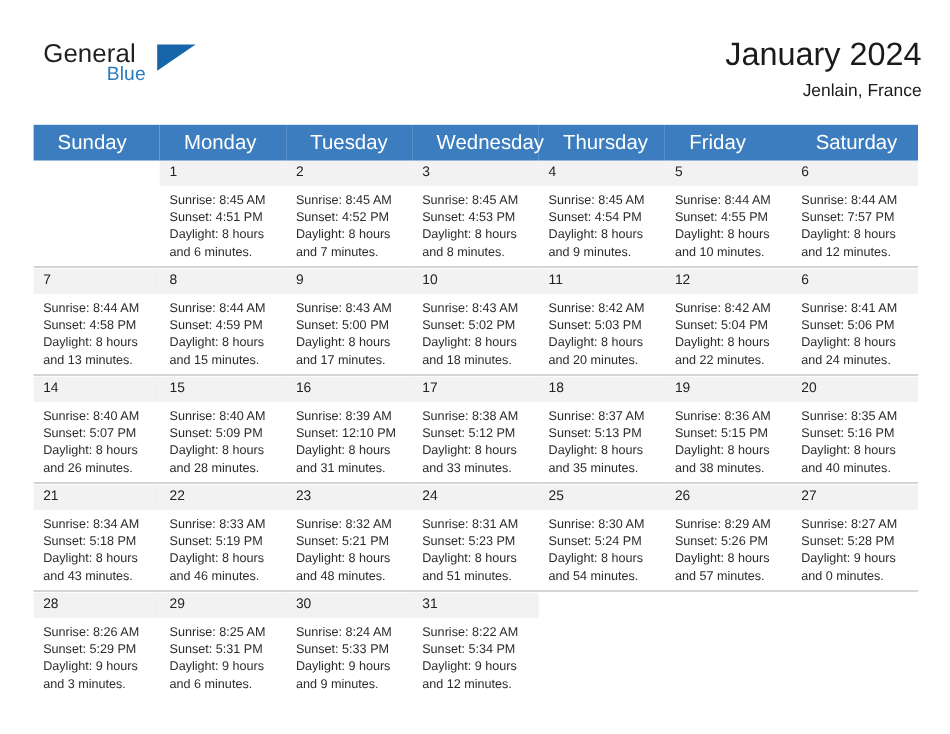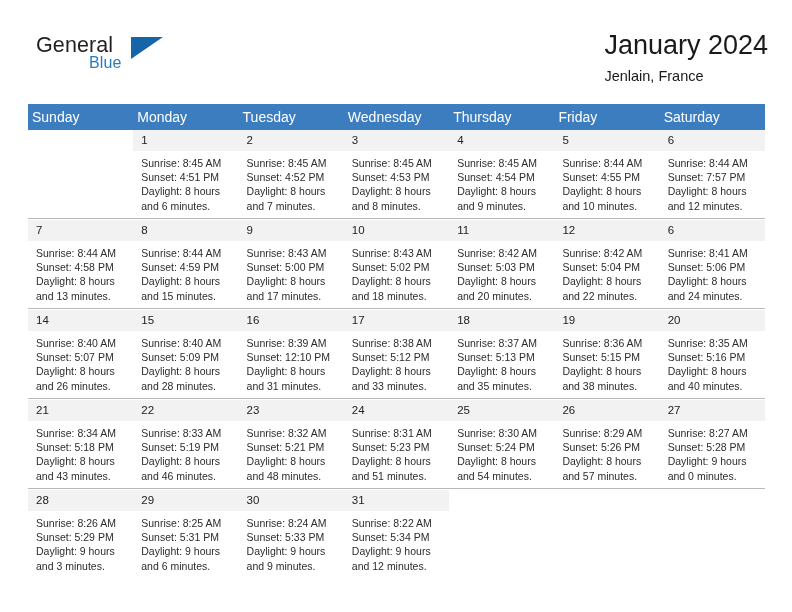--- a/index.html
+++ b/index.html
@@ -60,20 +60,21 @@
     width: 0;
     height: 0;
     border-left: 32px solid #1565a8;
     border-bottom: 22px solid transparent;
   }
 
   .title-block {
     position: absolute;
     right: 36px;
     top: 28px;
+    text-align: right;
   }
   .title {
     font-size: 27px;
     color: #1a1a1a;
     line-height: 34px;
     white-space: nowrap;
   }
   .subtitle {
     font-size: 14.5px;
     color: #1a1a1a;
@@ -87,24 +88,24 @@
     position: absolute;
     left: 28px;
     top: 104px;
     width: 737px;
     border-collapse: collapse;
     table-layout: fixed;
   }
   .calendar th {
     background: #3b7dbf;
     color: #ffffff;
-    font-size: 14px;
+    font-size: 17px;
     font-weight: normal;
     text-align: left;
-    padding: 5px 0 5px 4px;
+    padding: 5px 0 5px 20px;
     height: 11px;
     border: none;
   }
   .calendar td {
     vertical-align: top;
     padding: 0;
     border: none;
     height: 88px;
     background: #ffffff;
   }

